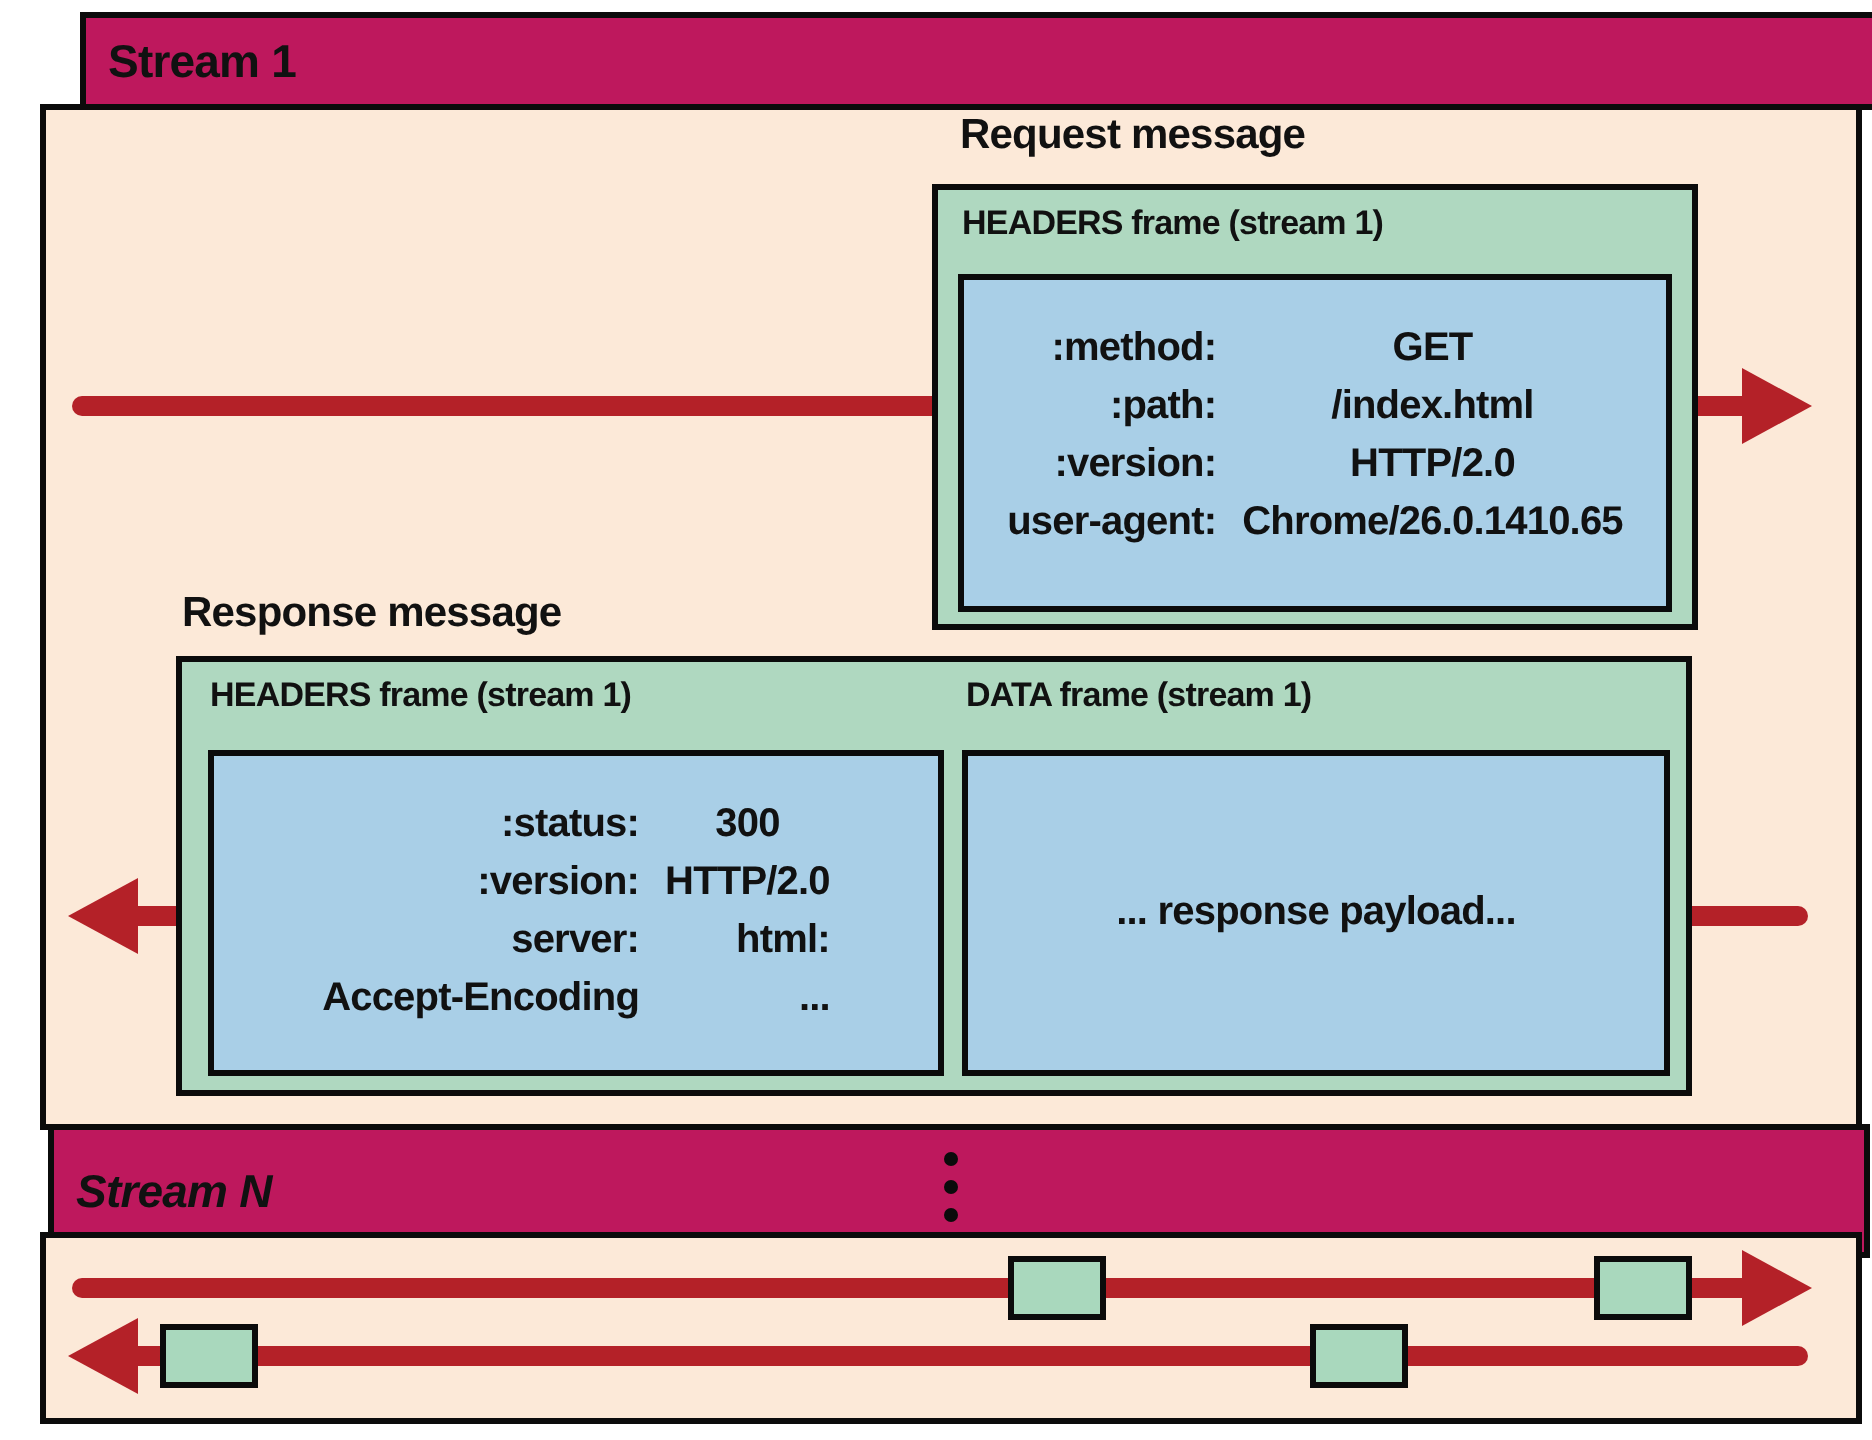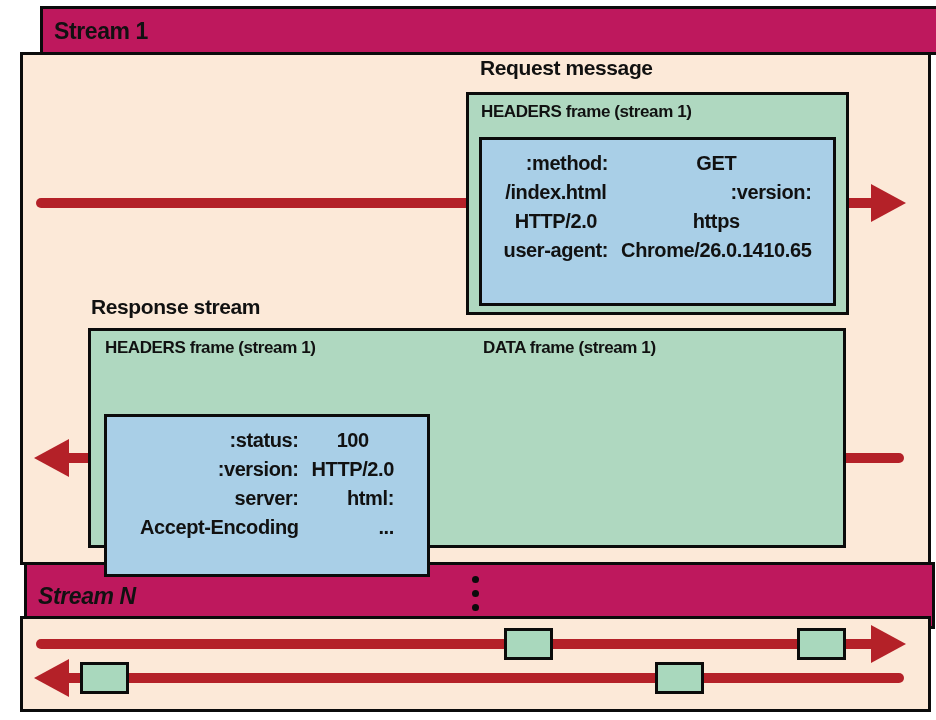--- a/index.html
+++ b/index.html
@@ -32,21 +32,21 @@
   }
   
   .frame{background:#afd8c0;z-index:2;}
   .frame-title{
     position:absolute;top:7px;left:12px;font-size:17px;font-weight:600;white-space:nowrap;
   }
   .payload-box{background:#a9cfe7;z-index:2;}
   .kv{
     display:grid;grid-template-columns:max-content max-content;
     column-gap:13px;justify-content:center;align-content:start;
-    padding-top:9px;font-size:20px;font-weight:600;line-height:29px;
+    padding-top:20px;font-size:20px;font-weight:600;line-height:29px;
   }
   .kv .k{text-align:right;white-space:nowrap;}
   .kv .v{text-align:center;white-space:nowrap;}
   .payload-text{
     position:absolute;inset:0;display:flex;align-items:center;justify-content:center;
     font-size:20px;font-weight:600;white-space:nowrap;
   }
   .block{background:#a9d8bd;z-index:2;}
   .dots{position:absolute;left:472px;top:576px;display:flex;flex-direction:column;gap:7px;z-index:2;}
   .dots i{width:7px;height:7px;border-radius:50%;background:#0b0b0b;display:block;}
@@ -81,50 +81,53 @@
   <div class="head-left" style="left:34px;top:439px;"></div>
 
   <div class="msg-label" style="left:480px;top:56px;">Request message</div>
 
   <div class="box frame" style="left:466px;top:92px;width:383px;height:223px;">
     <div class="frame-title">HEADERS frame (stream 1)</div>
     <div class="box payload-box" style="left:10px;top:42px;width:357px;height:169px;">
       <div class="kv">
         <span class="k">:method:</span>
           <span class="v">GET</span>
+        <span class="k">:path:</span>
           <span class="v">/index.html</span>
         <span class="k">:version:</span>
           <span class="v">HTTP/2.0</span>
-          <span class="v">https</span>
         <span class="k">user-agent:</span>
           <span class="v">Chrome/26.0.1410.65</span>
       </div>
     </div>
   </div>
 
-  <div class="msg-label" style="left:91px;top:295px;">Response stream</div>
+  <div class="msg-label" style="left:91px;top:295px;">Response message</div>
 
   <div class="box frame" style="left:88px;top:328px;width:758px;height:220px;">
     <div class="frame-title" style="left:14px;">HEADERS frame (stream 1)</div>
     <div class="frame-title" style="left:392px;">DATA frame (stream 1)</div>
 
-    <div class="box payload-box" style="left:13px;top:44px;width:326px;height:163px;margin-top:39px;">
+    <div class="box payload-box" style="left:13px;top:44px;width:368px;height:163px;">
       <div class="kv">
         <span class="k">:status:</span>
-          <span class="v">100</span>
+          <span class="v">300</span>
         <span class="k">:version:</span>
           <span class="v">HTTP/2.0</span>
         <span class="k">server:</span>
         <span class="k">html:</span>
           <span class="v">Accept-Encoding</span>
         <span class="k">...</span>
           <span class="v"></span>
       </div>
     </div>
 
+    <div class="box payload-box" style="left:390px;top:44px;width:354px;height:163px;">
+      <div class="payload-text">... response payload...</div>
+    </div>
   </div>
 
   <div class="hline" style="left:36px;top:639px;width:844px;"></div>
   <div class="head-right" style="left:871px;top:625px;"></div>
   <div class="box block" style="left:504px;top:628px;width:49px;height:32px;"></div>
   <div class="box block" style="left:797px;top:628px;width:49px;height:32px;"></div>
 
   <div class="hline" style="left:60px;top:673px;width:844px;"></div>
   <div class="head-left" style="left:34px;top:659px;"></div>
   <div class="box block" style="left:80px;top:662px;width:49px;height:32px;"></div>

